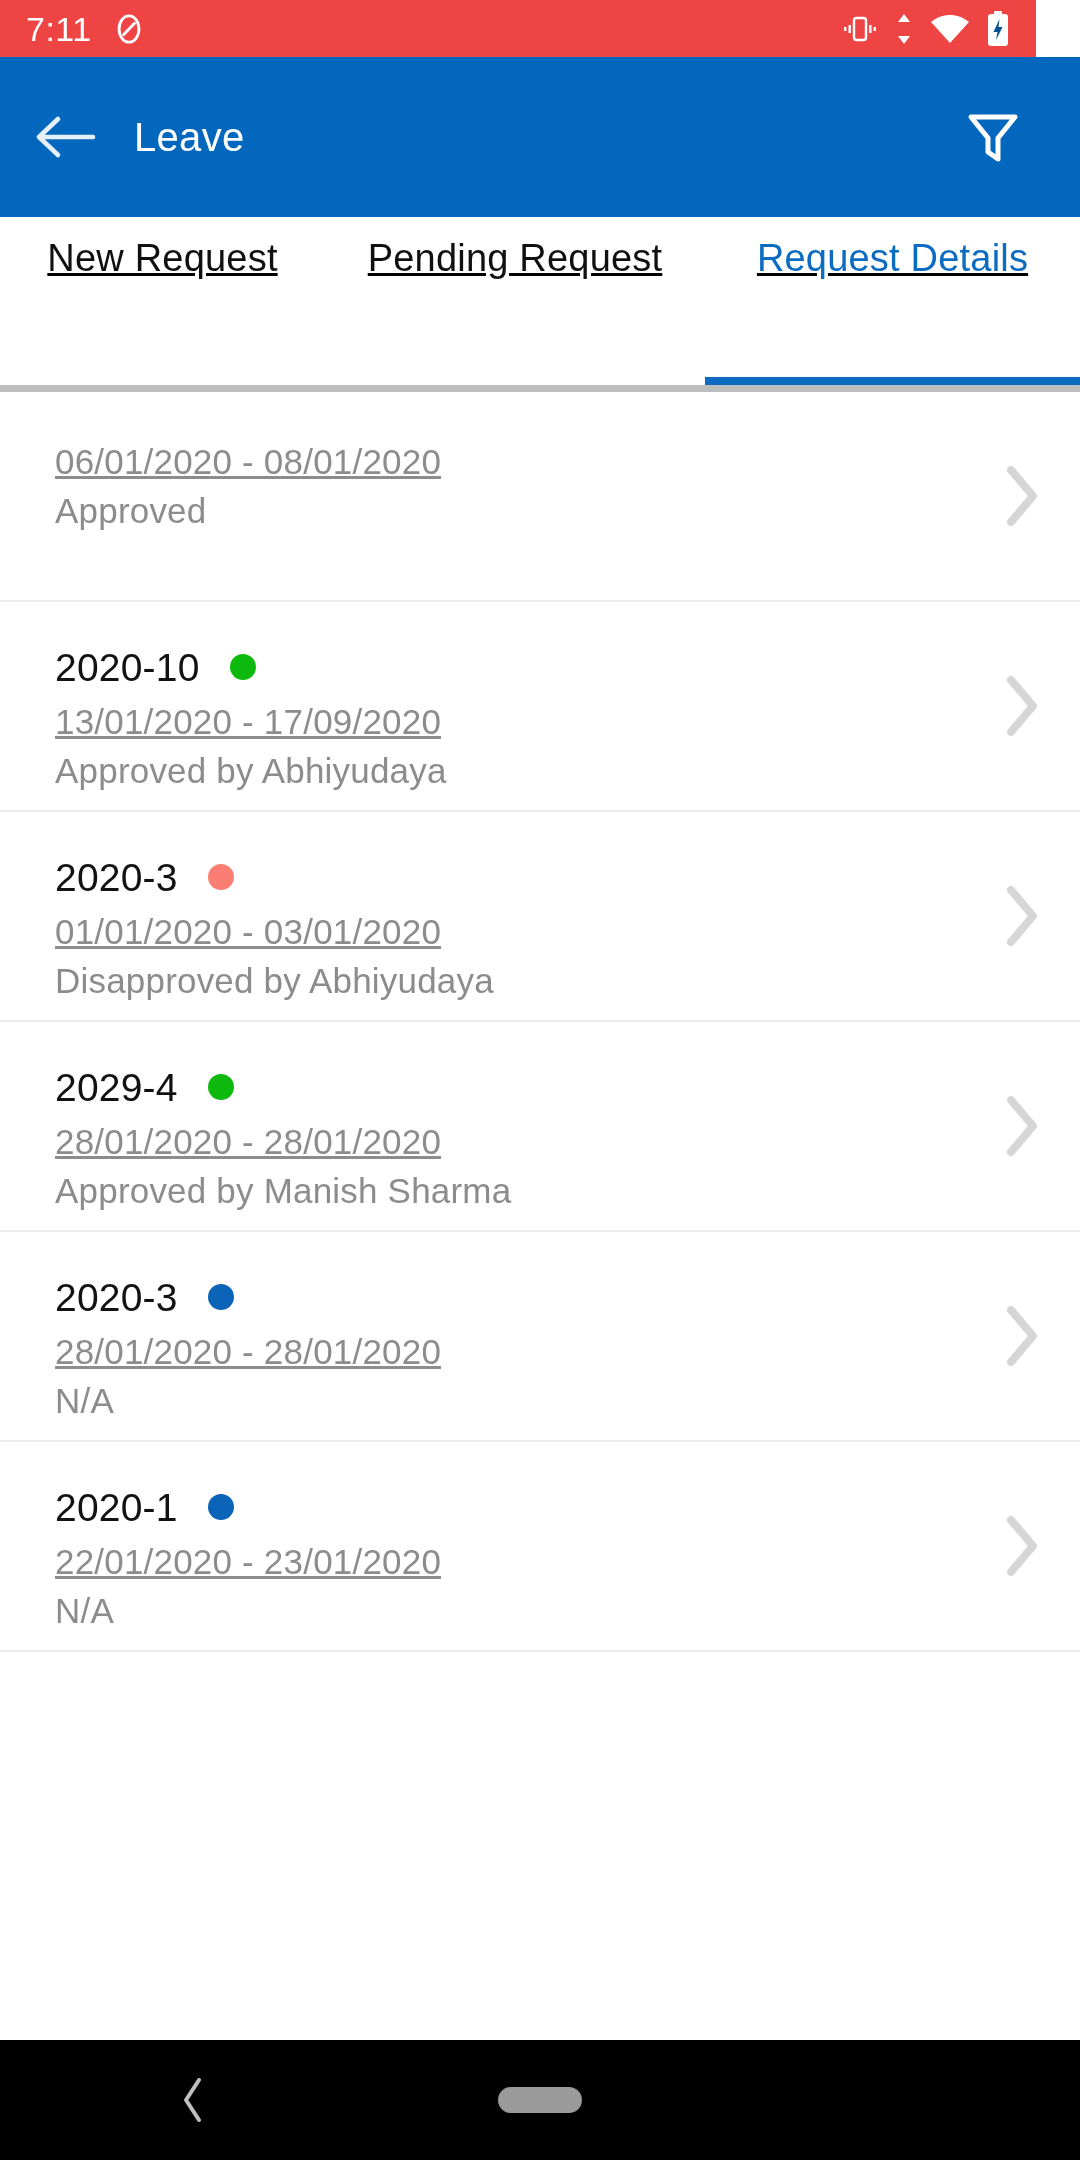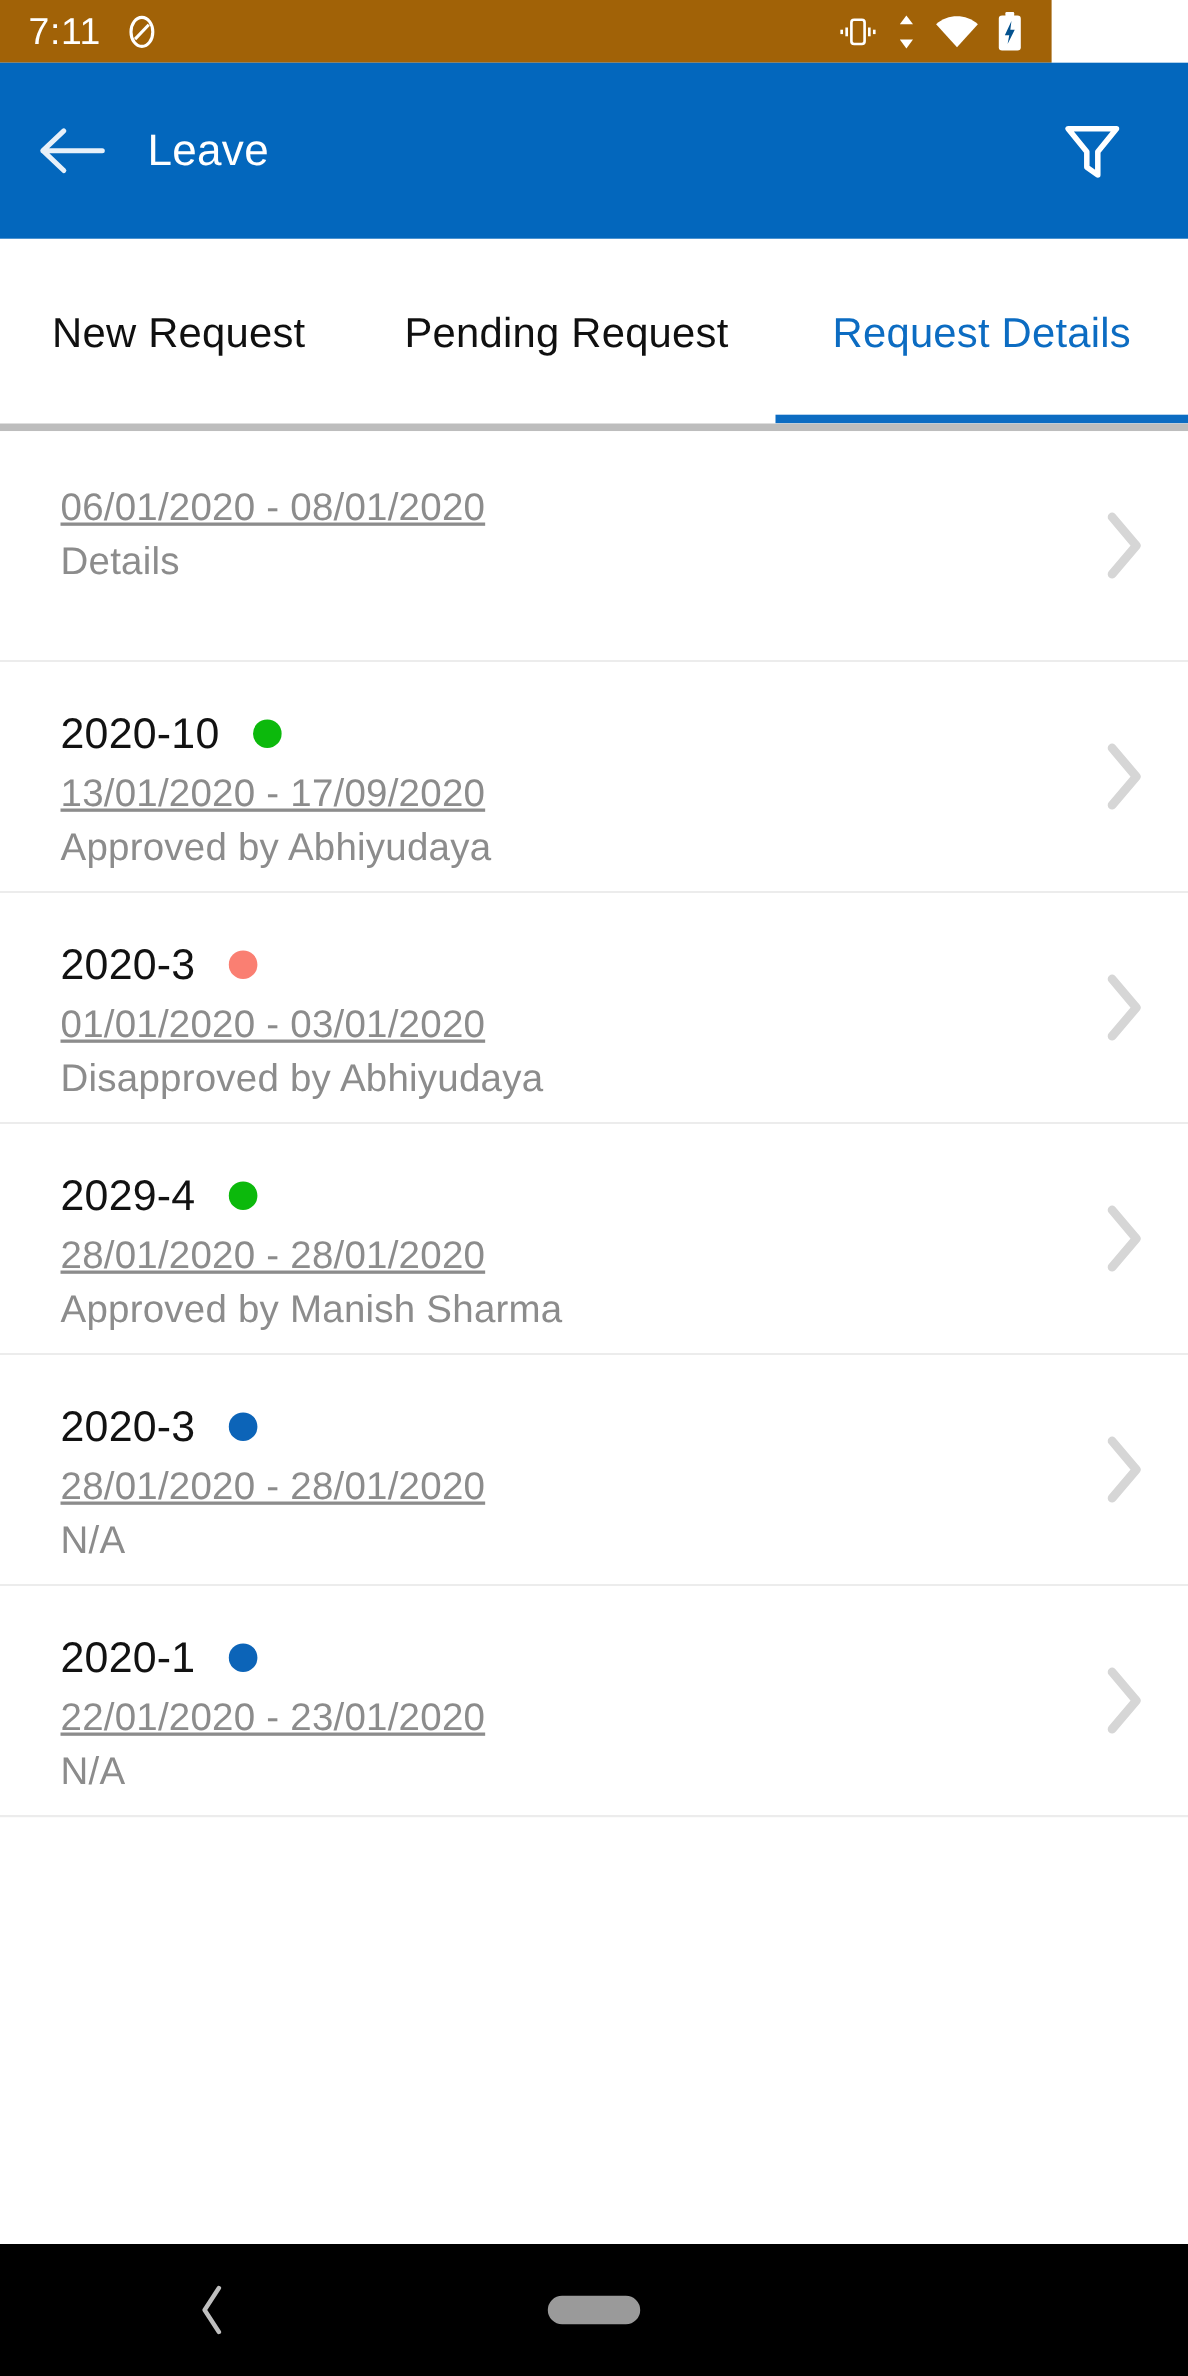--- a/index.html
+++ b/index.html
@@ -6,22 +6,22 @@
   html, body {
     width:1080px; height:2160px;
     background:#ffffff;
     font-family:"Liberation Sans", sans-serif;
     overflow:hidden;
   }
   #screen { position:relative; width:1080px; height:2160px; background:#fff; }
 
   
   .statusbar{
-    position:absolute; top:0; left:0; width:956px; height:57px;
-    background:#a16207; color:#fff;
+    position:absolute; top:0; left:0; width:1036px; height:57px;
+    background:#ef4444; color:#fff;
     display:flex; align-items:center; padding:0 26px;
   }
   .status-clock{ font-size:34px; letter-spacing:.5px; line-height:1; }
   .status-left-icons{ display:flex; align-items:center; margin-left:20px; }
   .status-right{ margin-left:auto; display:flex; align-items:center; gap:16px; }
   .si{ display:block; }
 
   
   .appbar{
     position:absolute; top:57px; left:0; width:1080px; height:160px;
@@ -34,22 +34,22 @@
   }
   .appbar-filter{ margin-left:auto; margin-right:58px; display:flex; align-items:center; }
 
   
   .tabbar{
     position:absolute; top:237px; left:0; width:1080px; height:148px;
     background:#fff; display:flex; align-items:stretch;
     overflow:hidden;
   }
   .tab{
-    position:relative; display:flex; align-items:center; justify-content:center;
-    flex:0 0 auto; padding:0 0 16px 0; white-space:nowrap;
+    position:relative; display:flex; align-items:flex-start; justify-content:center;
+    flex:0 0 auto; padding:0 0 16px 0; white-space:nowrap;text-decoration:underline;
   }
   .tab-label{ font-size:38px; color:#101010; letter-spacing:.2px; }
   .tab.active .tab-label{ color:#0C6CC2; }
   .tab-underline{
     position:absolute; bottom:0; left:0; right:0; height:8px; background:#0C6CC2;
   }
   .tab0{ width:325px; }
   .tab1{ width:375px; }
   .tab2{ width:380px; }
   .tabdivider{
@@ -154,21 +154,21 @@
       <span class="tab-label">Request Details</span>
       <span class="tab-underline"></span>
     </div>
   </div>
   <div class="tabdivider"></div>
 
   <div class="list">
 
     <div class="list-item">
       <div class="li-dates">06/01/2020 - 08/01/2020</div>
-      <div class="li-status">Details</div>
+      <div class="li-status">Approved</div>
       <span class="li-chevron">
         <svg width="40" height="64" viewBox="0 0 40 64">
           <path d="M9 6 L31 32 L9 58" stroke="#D6D6D6" stroke-width="8" fill="none" stroke-linecap="round" stroke-linejoin="round"></path>
         </svg>
       </span>
     </div>
 
     <div class="list-item">
       <div class="li-titlerow">
         <span class="li-title">2020-10</span>

